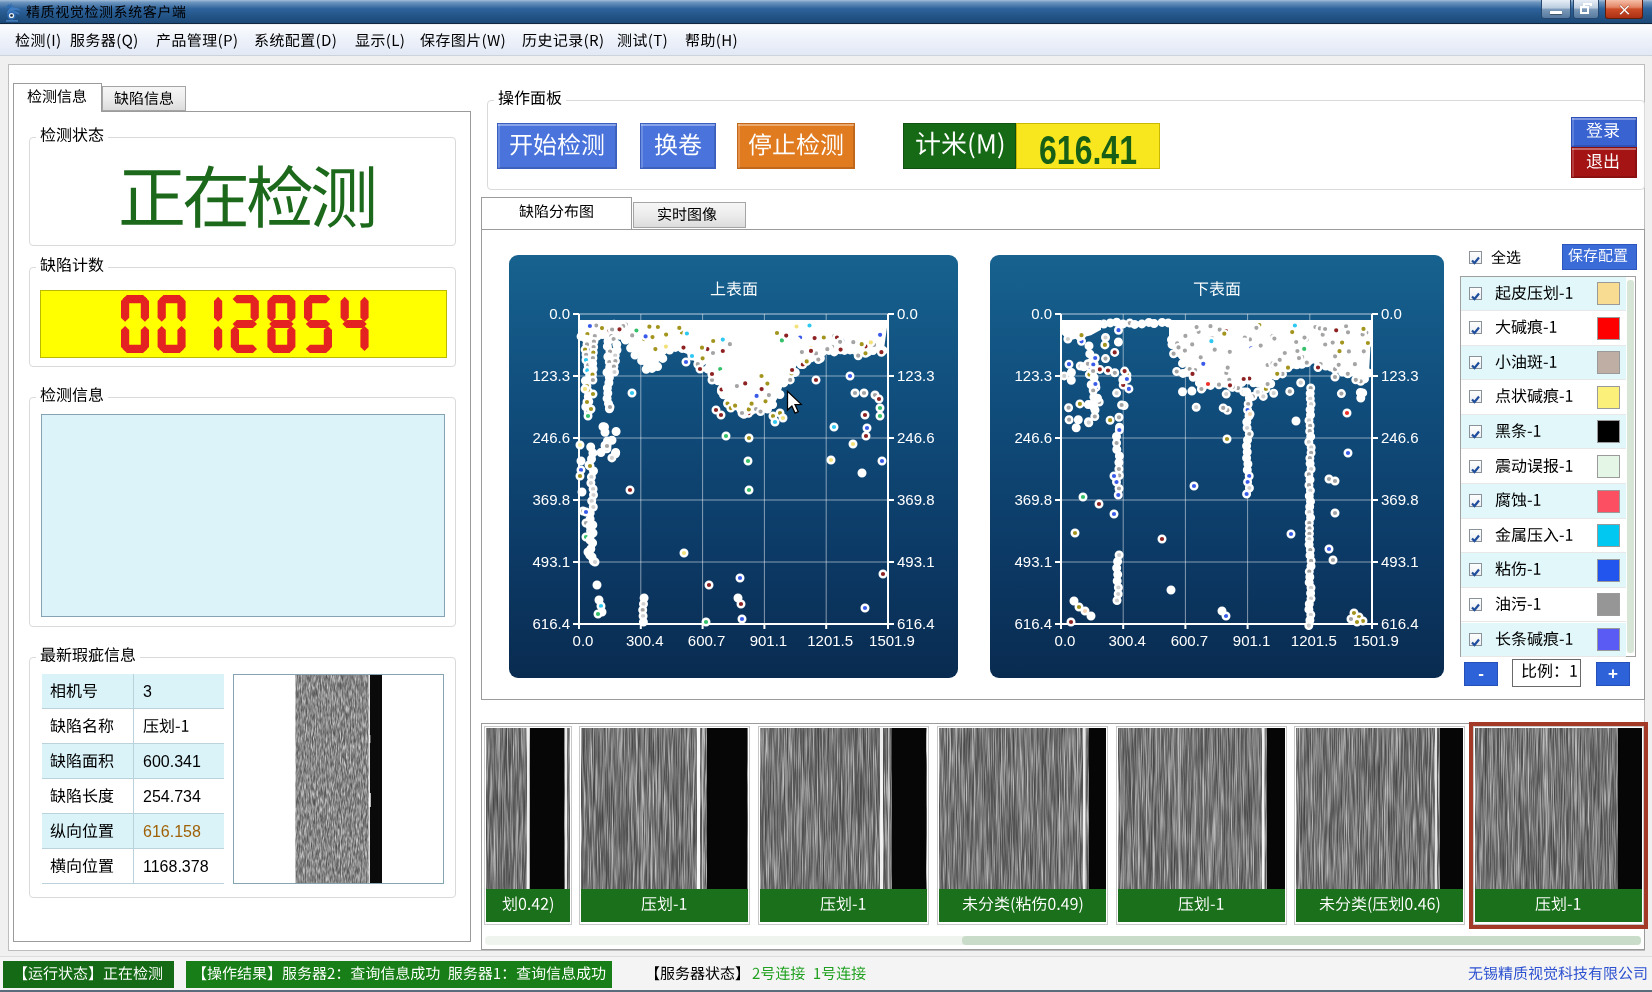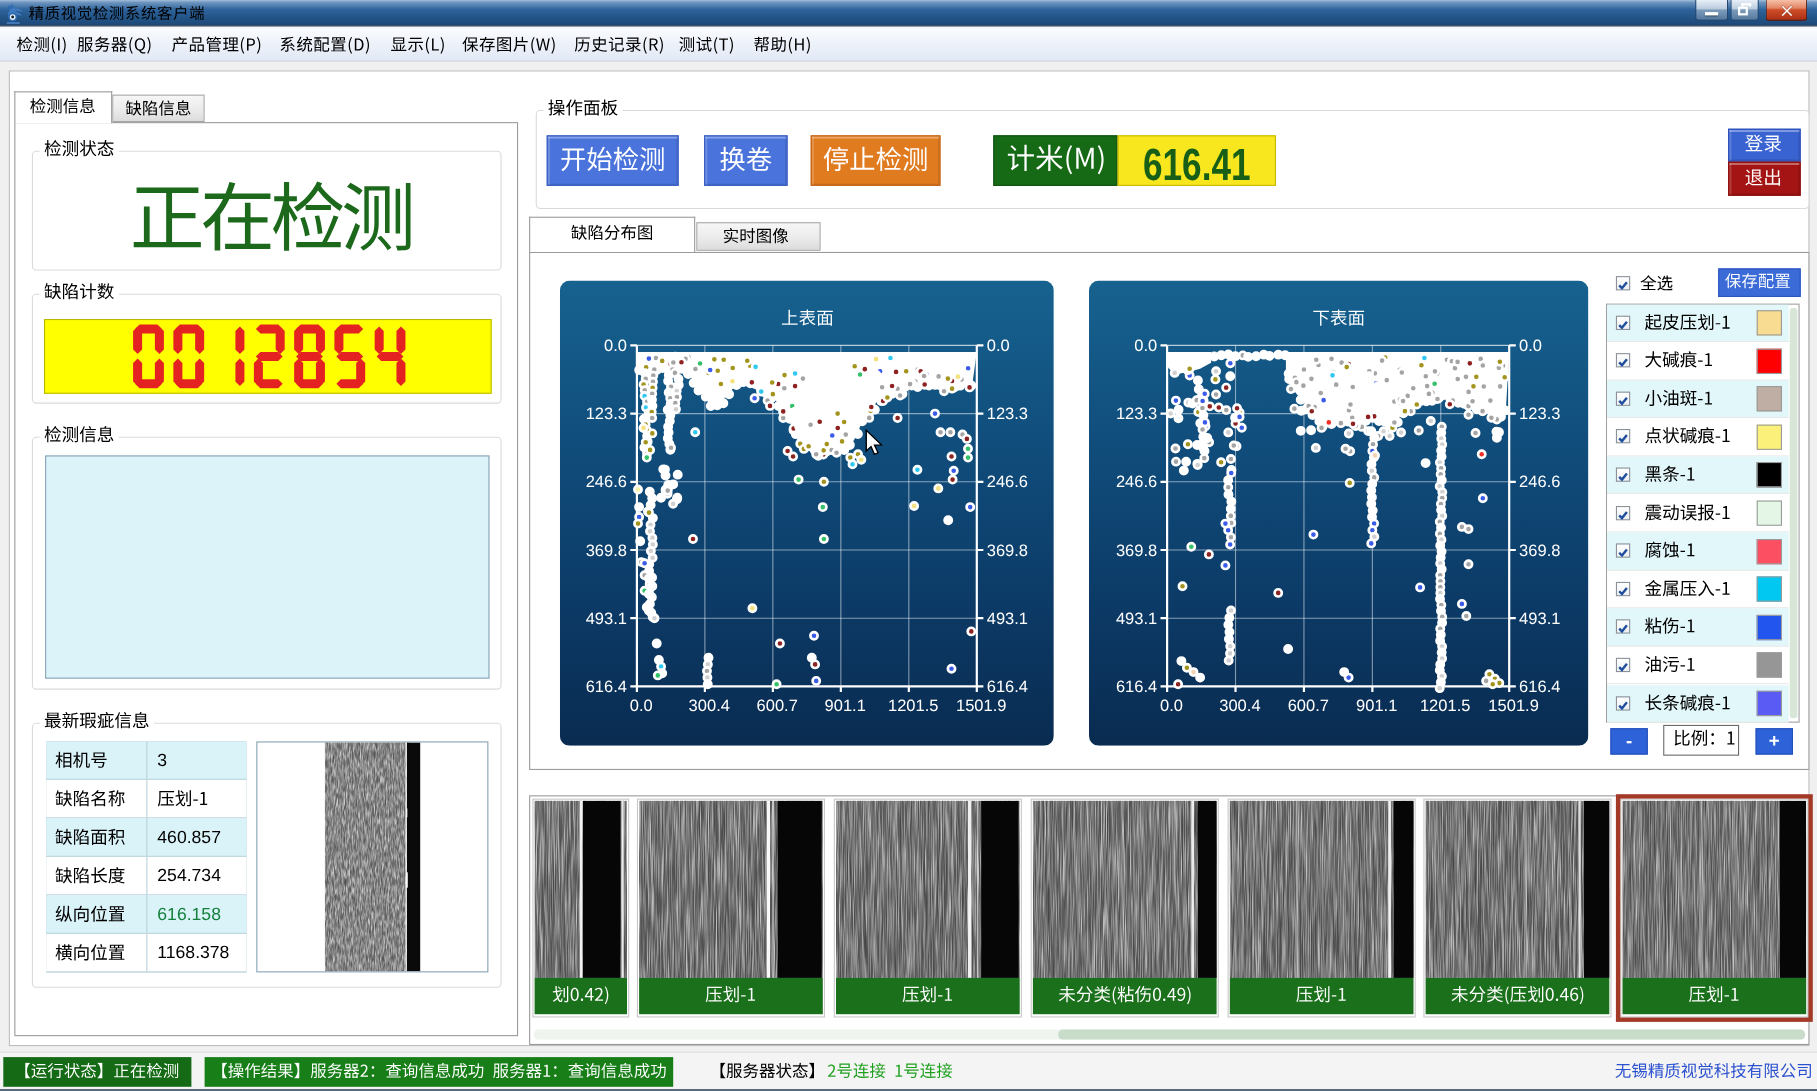--- a/index.html
+++ b/index.html
@@ -470,27 +470,27 @@
     </g>
   </svg>
 <div class="abs" style="left:42px;top:674px;width:182px;height:210px;border:1px solid #9FBECC"></div>
 <div class="abs" style="left:42px;top:674px;width:182px;height:35px;background:#D9F3F9;border-bottom:1px solid #B9D2DC"></div>
 <div class="abs" style="left:133px;top:674px;width:1px;height:35px;background:#B9D2DC"></div>
 <div class="abs" style="left:143px;top:683px;font-size:16px;color:#000">3</div>
 <div class="abs" style="left:42px;top:709px;width:182px;height:35px;background:#FFFFFF;border-bottom:1px solid #B9D2DC"></div>
 <div class="abs" style="left:133px;top:709px;width:1px;height:35px;background:#B9D2DC"></div>
 <div class="abs" style="left:42px;top:744px;width:182px;height:35px;background:#D9F3F9;border-bottom:1px solid #B9D2DC"></div>
 <div class="abs" style="left:133px;top:744px;width:1px;height:35px;background:#B9D2DC"></div>
-<div class="abs" style="left:143px;top:753px;font-size:16px;color:#000">460.857</div>
+<div class="abs" style="left:143px;top:753px;font-size:16px;color:#000">600.341</div>
 <div class="abs" style="left:42px;top:779px;width:182px;height:35px;background:#FFFFFF;border-bottom:1px solid #B9D2DC"></div>
 <div class="abs" style="left:133px;top:779px;width:1px;height:35px;background:#B9D2DC"></div>
 <div class="abs" style="left:143px;top:788px;font-size:16px;color:#000">254.734</div>
 <div class="abs" style="left:42px;top:814px;width:182px;height:35px;background:#D9F3F9;border-bottom:1px solid #B9D2DC"></div>
 <div class="abs" style="left:133px;top:814px;width:1px;height:35px;background:#B9D2DC"></div>
-<div class="abs" style="left:143px;top:823px;font-size:16px;color:#15803d">616.158</div>
+<div class="abs" style="left:143px;top:823px;font-size:16px;color:#a16207">616.158</div>
 <div class="abs" style="left:42px;top:849px;width:182px;height:35px;background:#FFFFFF;border-bottom:1px solid #B9D2DC"></div>
 <div class="abs" style="left:133px;top:849px;width:1px;height:35px;background:#B9D2DC"></div>
 <div class="abs" style="left:143px;top:858px;font-size:16px;color:#000">1168.378</div>
 <div class="abs" style="left:233px;top:674px;width:211px;height:210px;border:1px solid #86A3B4;background:#fff">
 <svg width="209" height="208" viewBox="0 0 209 208">
 <defs>
         <filter id="dw" x="0" y="0" width="100%" height="100%">
 <feTurbulence type="fractalNoise" baseFrequency="0.8 0.16" numOctaves="2" seed="31"></feTurbulence>
 <feColorMatrix type="matrix" values="0 0 0 0 1  0 0 0 0 1  0 0 0 0 1  1.5 1.5 1.5 0 -1.5"></feColorMatrix>
         </filter>

